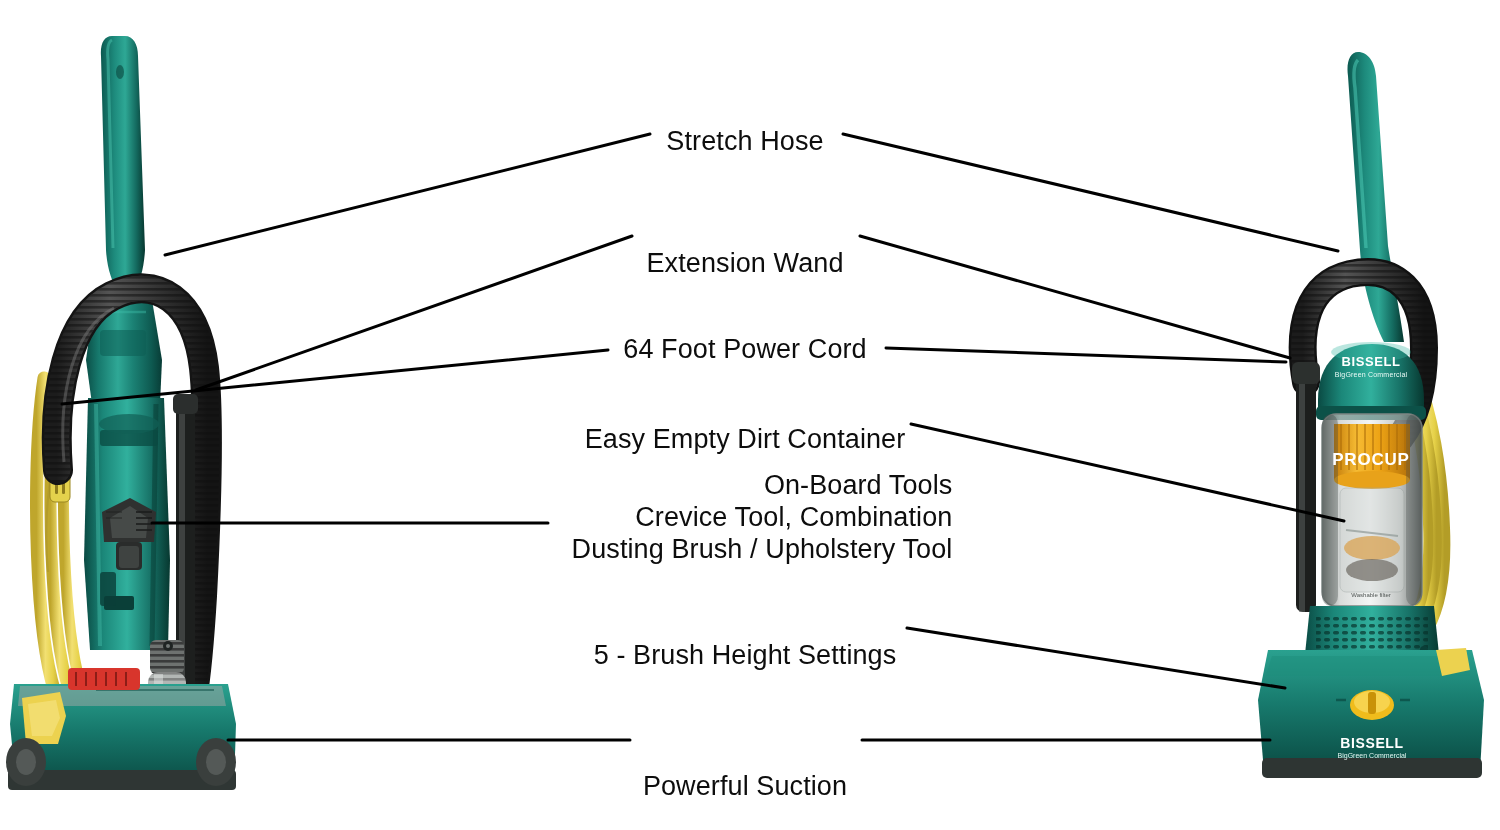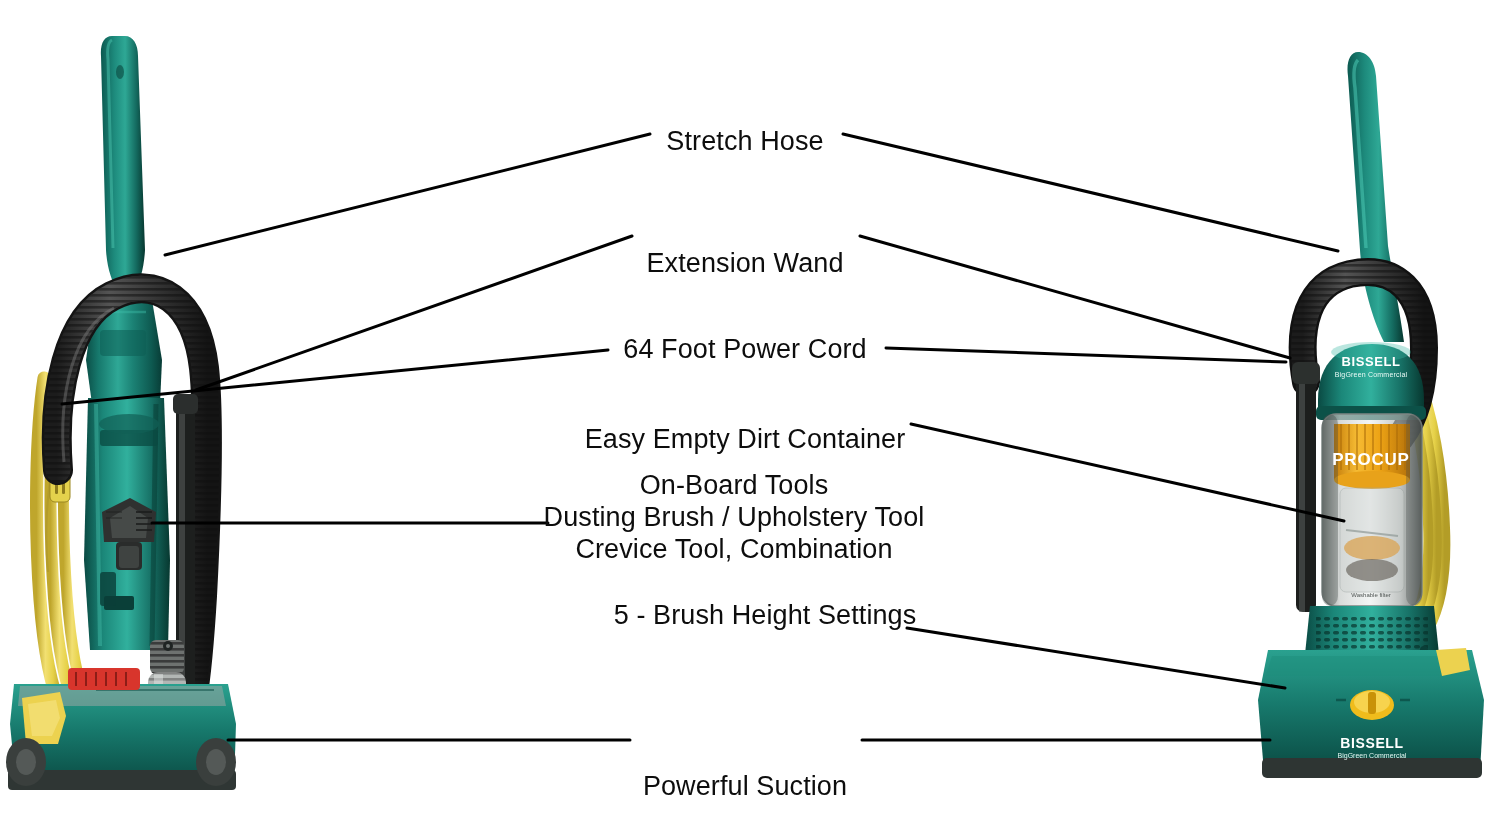--- a/index.html
+++ b/index.html
@@ -334,23 +334,23 @@
   </svg>
 
   <div class="callout-label" style="left:745px; top:142px;">Stretch Hose</div>
 
   <div class="callout-label" style="left:745px; top:244px;margin-top:20px;">Extension Wand</div>
 
   <div class="callout-label" style="left:745px; top:350px;">64 Foot Power Cord</div>
 
   <div class="callout-label" style="left:745px; top:428px;margin-top:12px;">Easy Empty Dirt Container</div>
 
-  <div class="callout-label multi" style="left:734px; top:518px;">
+  <div class="callout-label multi" style="left:762px; top:518px;text-align:right;">
     <span class="lbl-line">On-Board Tools</span>
+    <span class="lbl-line">Crevice Tool, Combination</span>
     <span class="lbl-line">Dusting Brush / Upholstery Tool</span>
-    <span class="lbl-line">Crevice Tool, Combination</span>
   </div>
 
-  <div class="callout-label" style="left:745px; top:616px;margin-left:20px;">5 - Brush Height Settings</div>
+  <div class="callout-label" style="left:745px; top:656px;">5 - Brush Height Settings</div>
 
   <div class="callout-label" style="left:745px; top:739px;margin-top:48px;">Powerful Suction</div>
 
 </div>
 
 </body></html>

